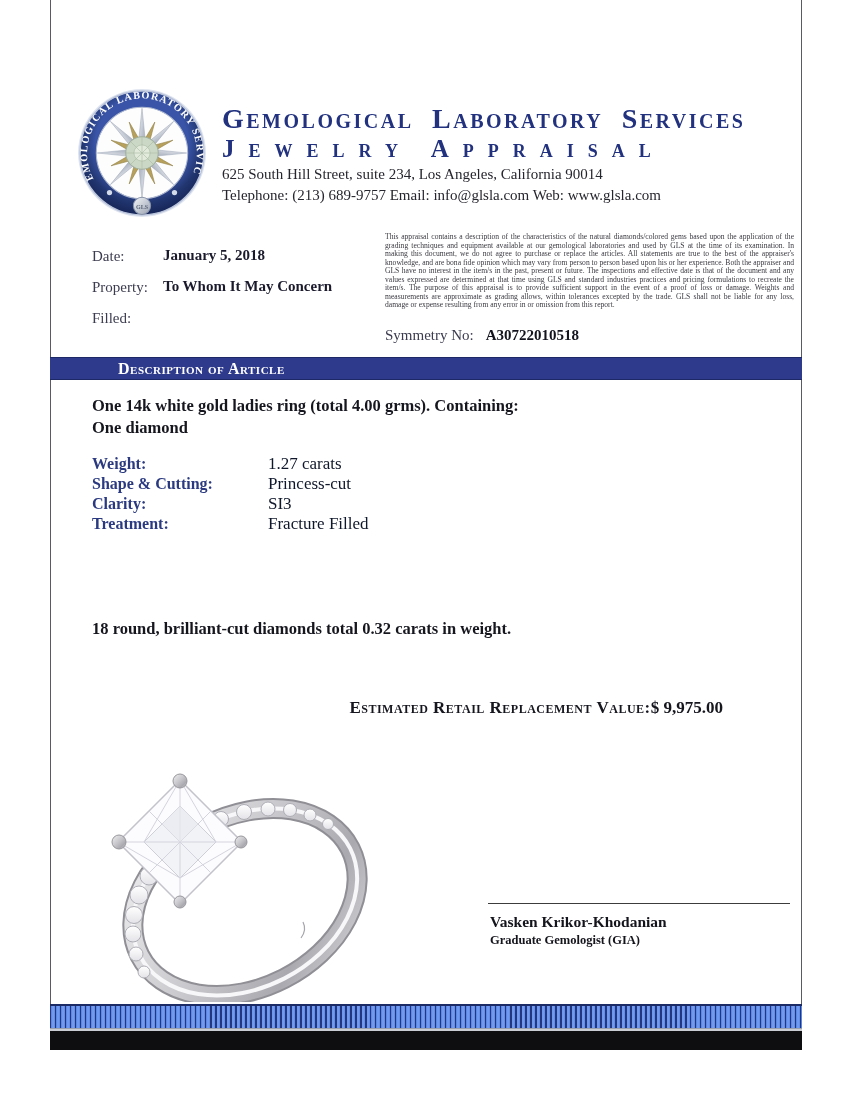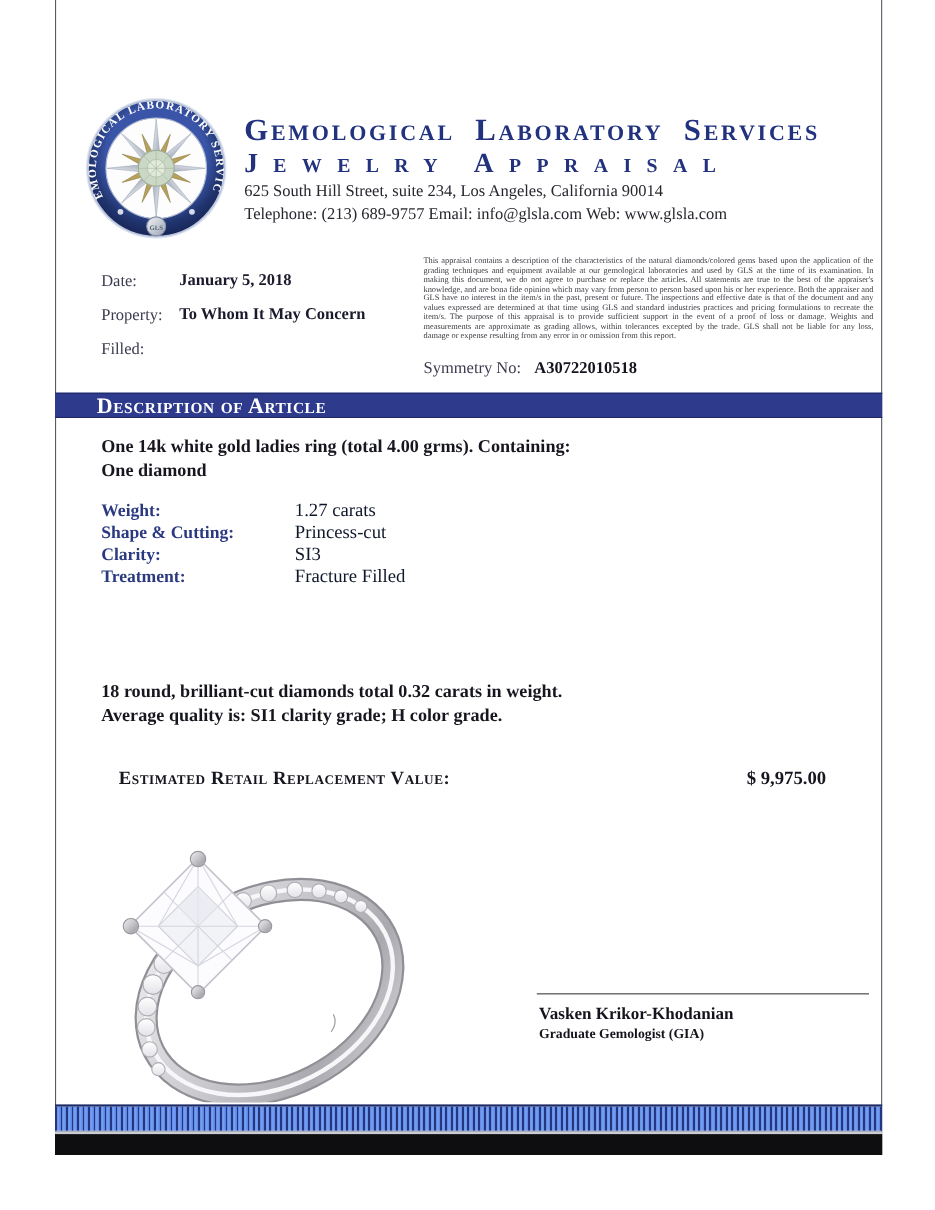--- a/index.html
+++ b/index.html
@@ -28,35 +28,35 @@
   #address-label { top:310px; }
 
   .disclaimer { position:absolute; left:385px; top:233px; width:409px;
                 font-size:7.6px; line-height:8.55px; color:#3a3a42; text-align:justify; }
   .appraisal-row { position:absolute; left:385px; top:327px; font-size:15px; color:#3c3c50; }
   .appraisal-no { font-weight:bold; color:#14141f; margin-left:12px; font-size:15px; }
 
   
   .desc-bar { position:absolute; left:50px; top:357px; width:752px; height:23px;
               background:#2e3a8c; border-top:1px solid #1d2866; border-bottom:1px solid #1d2866; }
-  .desc-bar-title { font-variant:small-caps; font-weight:bold; color:#ffffff; font-size:20px;
-                    line-height:22px; padding-left:38px; letter-spacing:0.5px; }
+  .desc-bar-title { font-variant:small-caps; font-weight:bold; color:#ffffff; font-size:16px;
+                    line-height:22px; padding-left:68px; letter-spacing:0.5px; }
 
   .para { position:absolute; left:92px; font-size:16.5px; font-weight:bold; color:#16161f; }
   #desc-line1 { top:396px; } #desc-line2 { top:418px; }
 
   .attr-table { position:absolute; left:92px; top:454px; }
   .attr-row { height:20px; }
   .attr-label { display:inline-block; width:176px; font-weight:bold; font-size:16px; color:#2b3a80; }
   .attr-value { display:inline-block; font-weight:normal; font-size:17px; color:#0f172a; }
 
   #note-line1 { top:619px; } #note-line2 { top:640px; }
 
-  .value-row { position:absolute; left:108px; top:698px; width:643px; display:flex;
-               justify-content:space-between; align-items:baseline; }
+  .value-row { position:absolute; left:80px; top:698px; width:643px; display:flex;
+               justify-content:flex-end; align-items:baseline; }
   .value-label { font-variant:small-caps; font-weight:bold; font-size:17px; color:#16161f; letter-spacing:0.5px; }
   .value-amount { font-weight:bold; font-size:17px; color:#16161f; }
 
   
   .ring-photo { position:absolute; left:60px; top:762px; width:322px; height:240px; }
   .ring-caption { position:absolute; left:238px; top:975px; font-weight:bold; font-size:13.5px; color:#1a1a28; letter-spacing:0.5px;margin-top:28px; }
 
   
   .sig-line { position:absolute; left:488px; top:903px; width:302px; height:0; border-top:1.5px solid #3c3c3c; }
   .sig-name { position:absolute; left:490px; top:913px; font-weight:bold; font-size:15.5px; color:#14141c; }
@@ -175,21 +175,20 @@
     </div>
     <div class="attr-row">
       <span class="attr-label">Clarity:</span><span class="attr-value">SI3</span>
     </div>
     <div class="attr-row">
       <span class="attr-label">Treatment:</span><span class="attr-value">Fracture Filled</span>
     </div>
   </div>
 
   <div class="para" id="note-line1">18 round, brilliant-cut diamonds total 0.32 carats in weight.</div>
-  <div class="para" id="note-line2">Average quality is: SI1 clarity grade; H color grade.</div>
 
   <div class="value-row">
     <span class="value-label">Estimated Retail Replacement Value:</span>
     <span class="value-amount">$ 9,975.00</span>
   </div>
 
   <svg class="ring-photo" viewBox="0 0 322 240">
     <defs>
       <linearGradient id="bandGrad" x1="0" y1="0" x2="1" y2="1">
         <stop offset="0%" stop-color="#f0f0f2"></stop>

